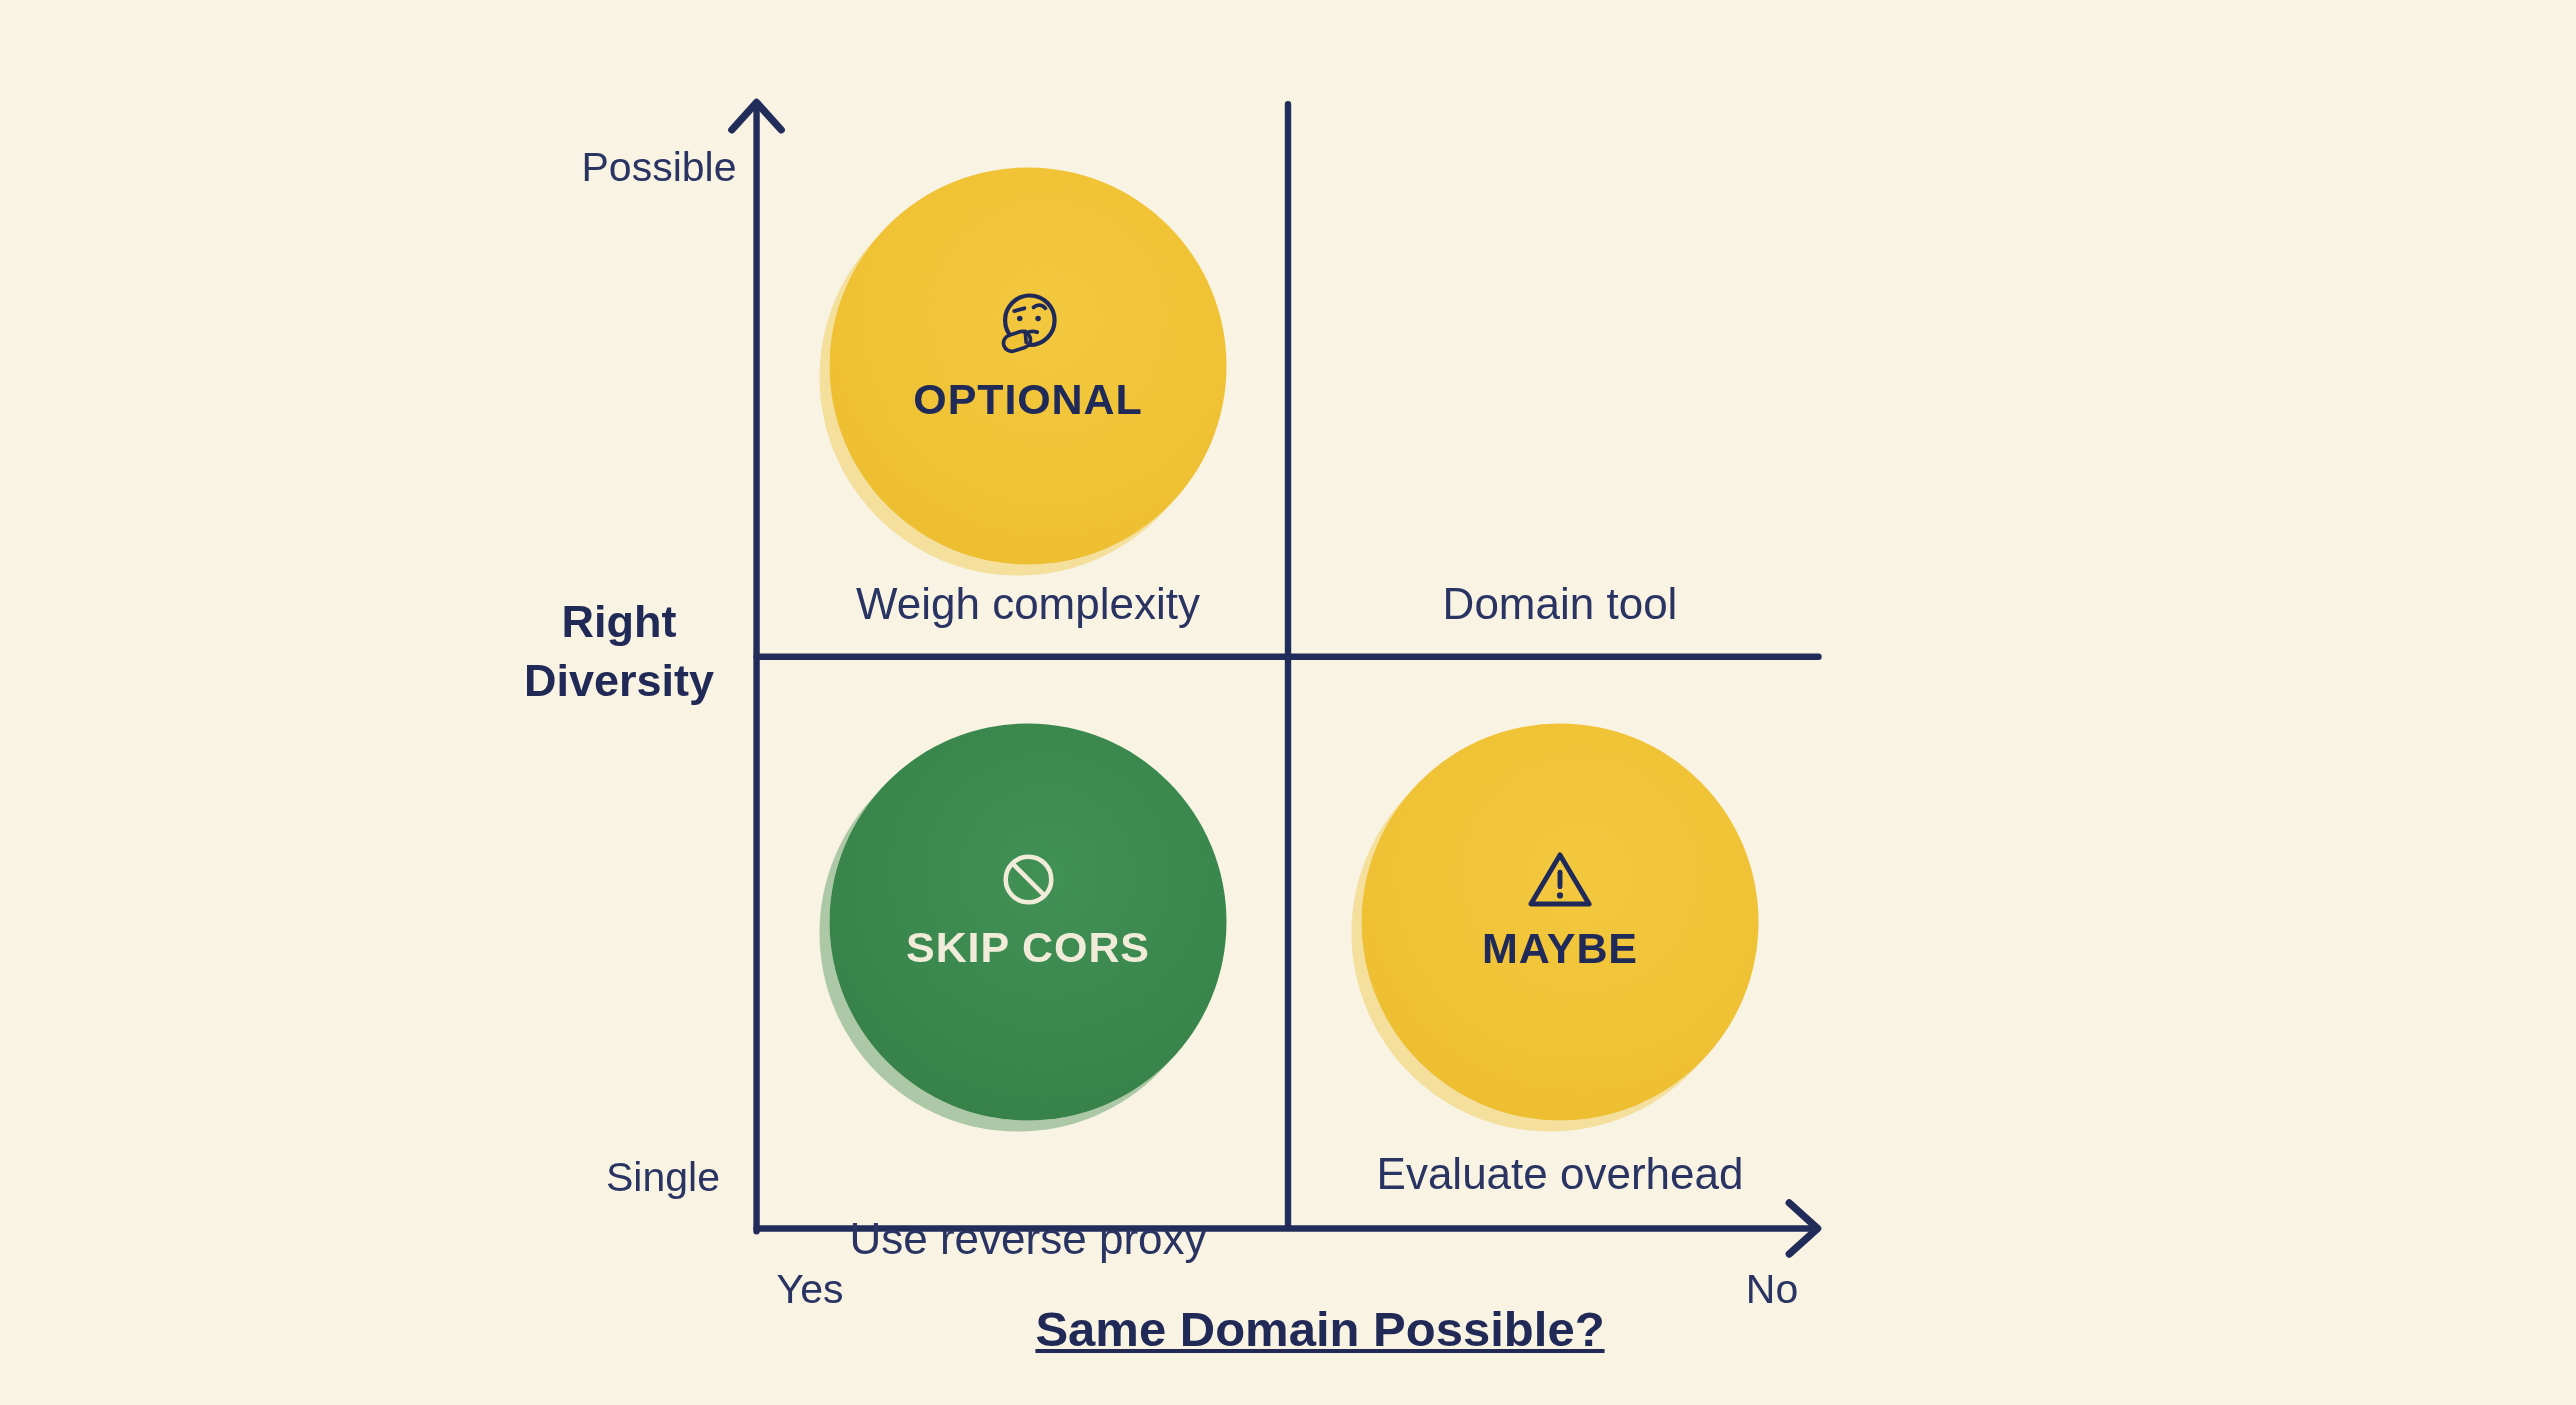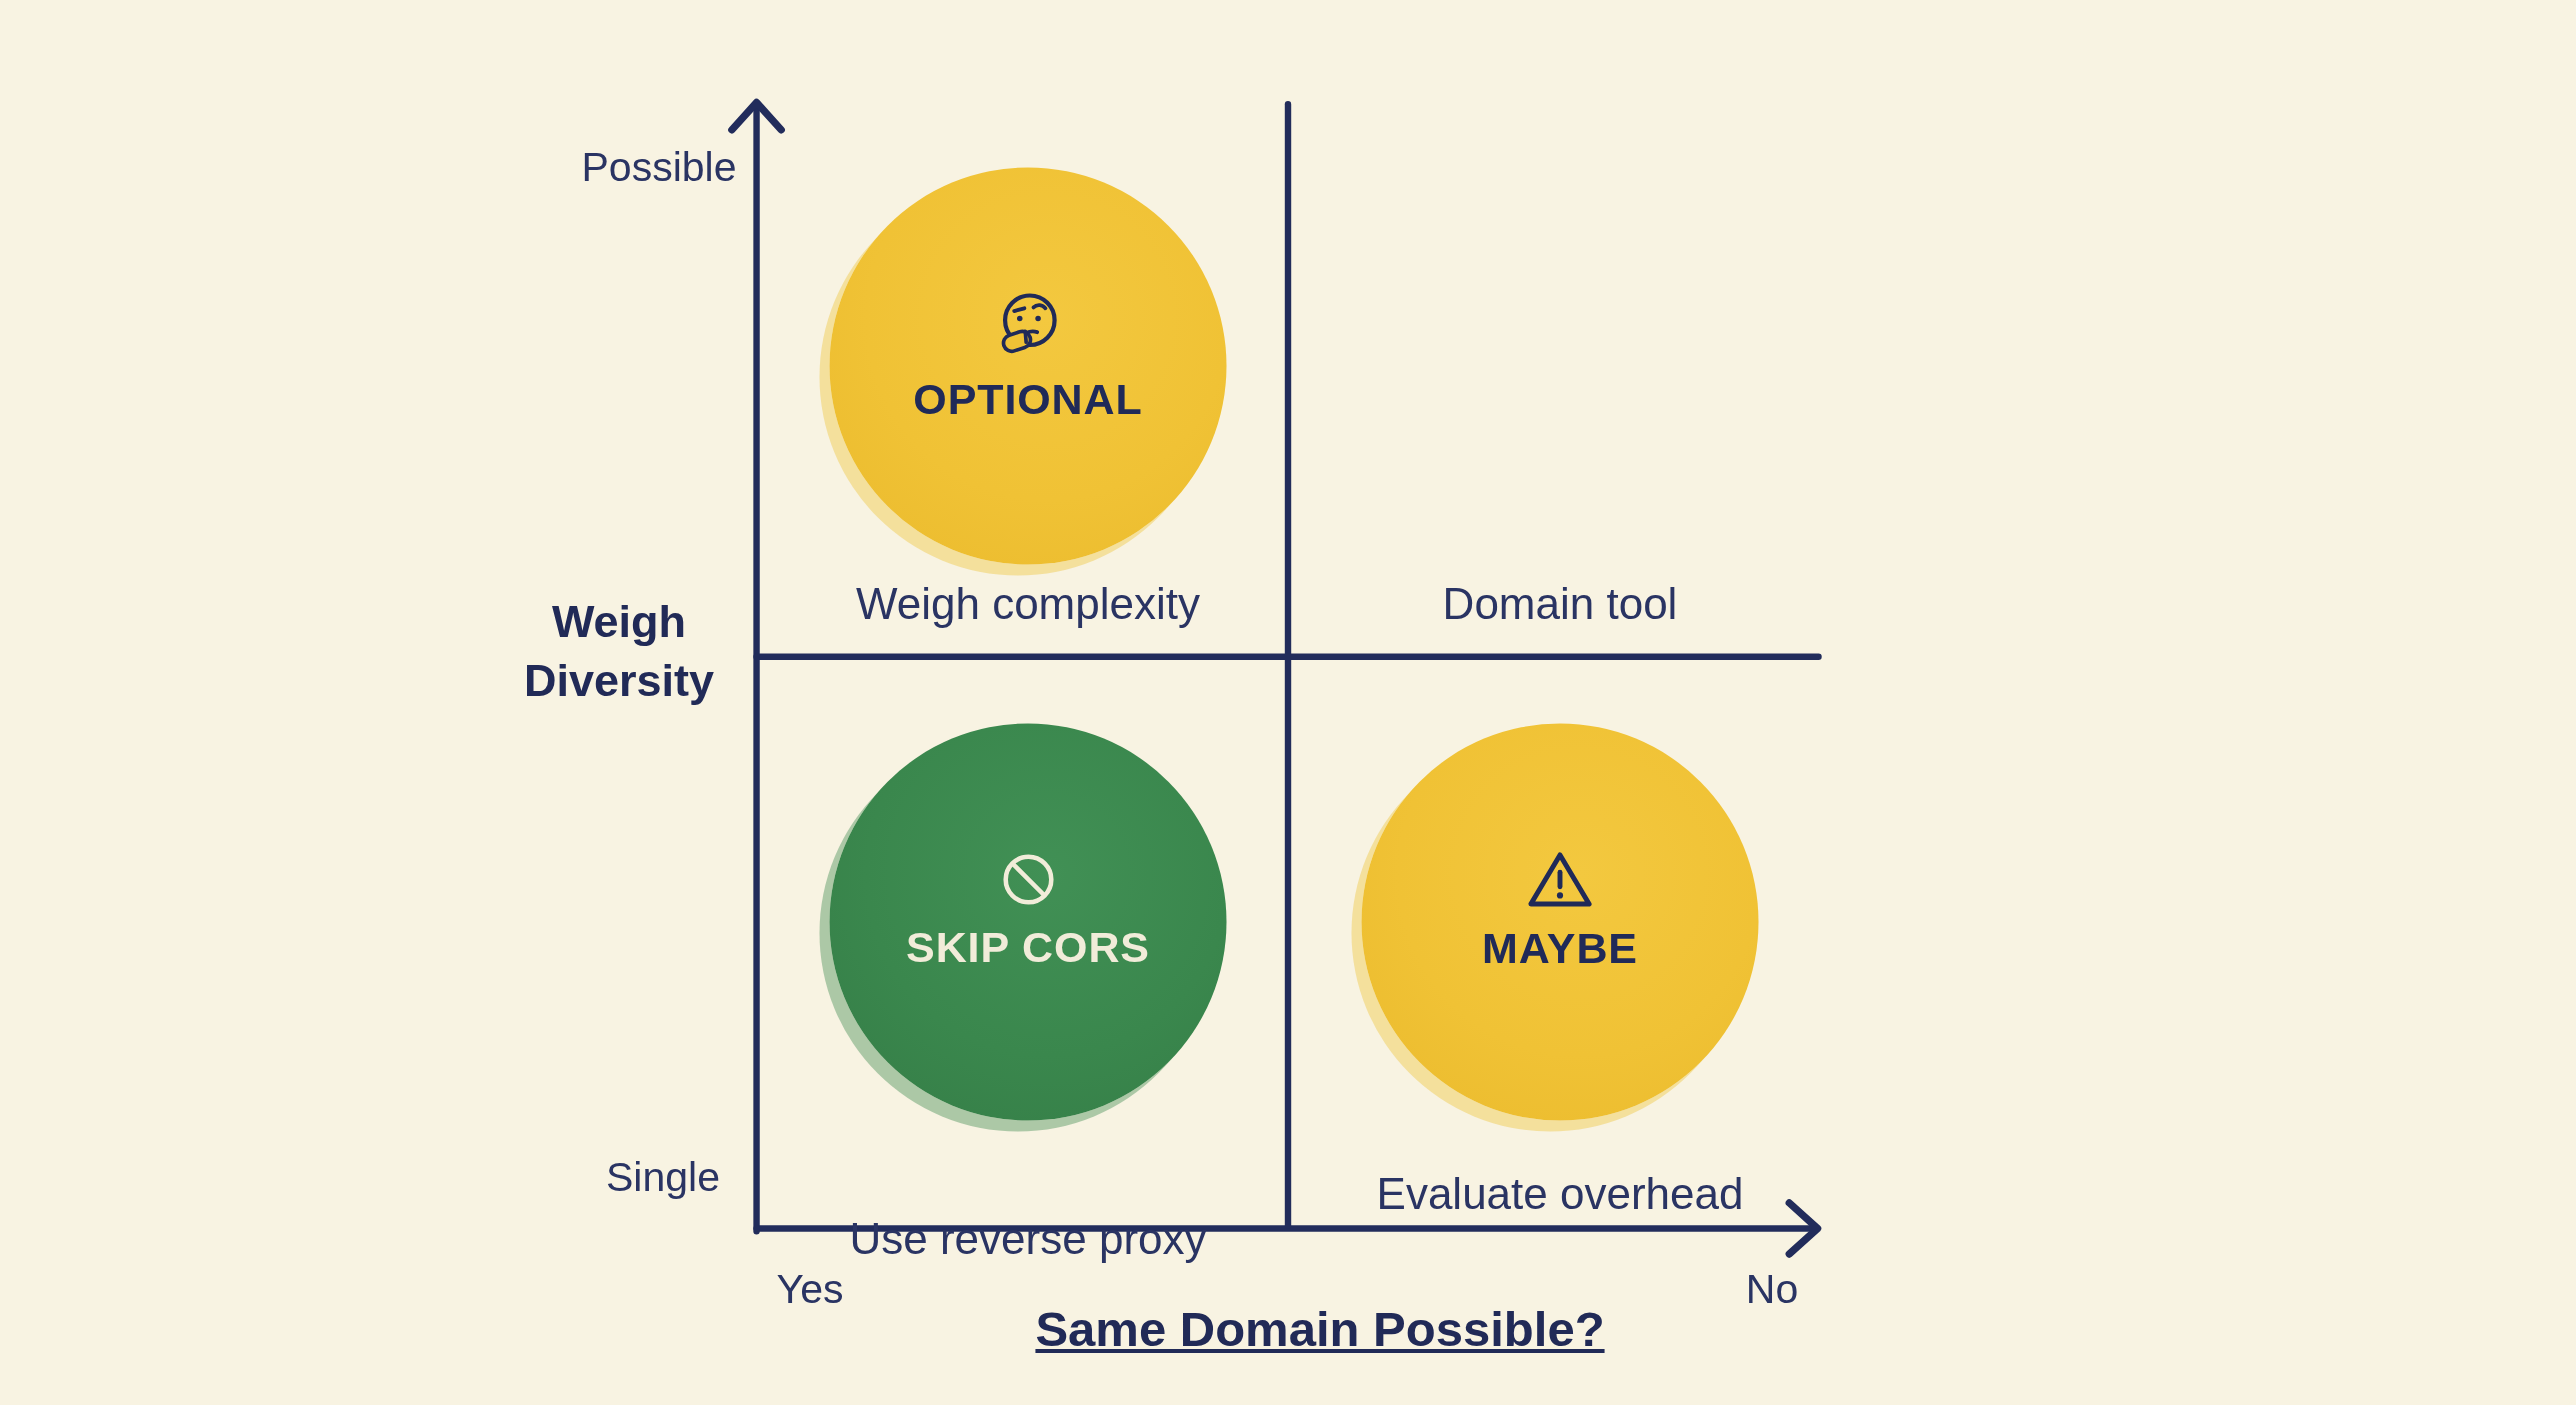--- a/index.html
+++ b/index.html
@@ -119,26 +119,26 @@
   <div class="circle yellow" style="left:1560px; top:922px;">
     <span class="icon-slot">
       <svg width="71" height="64" viewBox="0 0 78 70" fill="none" stroke="currentColor" stroke-linecap="round" stroke-linejoin="round">
         <path d="M 39 8 L 71 62 L 7 62 Z" stroke-width="5.4"></path>
         <line x1="39" y1="27" x2="39" y2="43" stroke-width="5.4"></line>
         <circle cx="39" cy="52.5" r="3.4" fill="currentColor" stroke="none"></circle>
       </svg>
     </span>
     <div class="badge">MAYBE</div>
   </div>
-  <div class="t caption" style="left:1560px; top:1174px;margin-top:20px;">Evaluate overhead</div>
+  <div class="t caption" style="left:1560px; top:1174px;">Evaluate overhead</div>
 
   <div class="t axis-end-label" style="left:659px; top:167px;">Possible</div>
 
   <div class="t axis-title y-title" style="left:619px; top:651px;">
-    <div>Weigh</div>
+    <div>Right</div>
     <div>Diversity</div>
   </div>
 
   <div class="t axis-end-label" style="left:663px; top:1177px;">Single</div>
 
   <div class="t axis-end-label" style="left:810px; top:1289px;">Yes</div>
 
   <div class="t axis-end-label" style="left:1772px; top:1289px;">No</div>
 
   <div class="t axis-title x-title" style="left:1320px; top:1329px;text-decoration:underline;">Same Domain Possible?</div>

